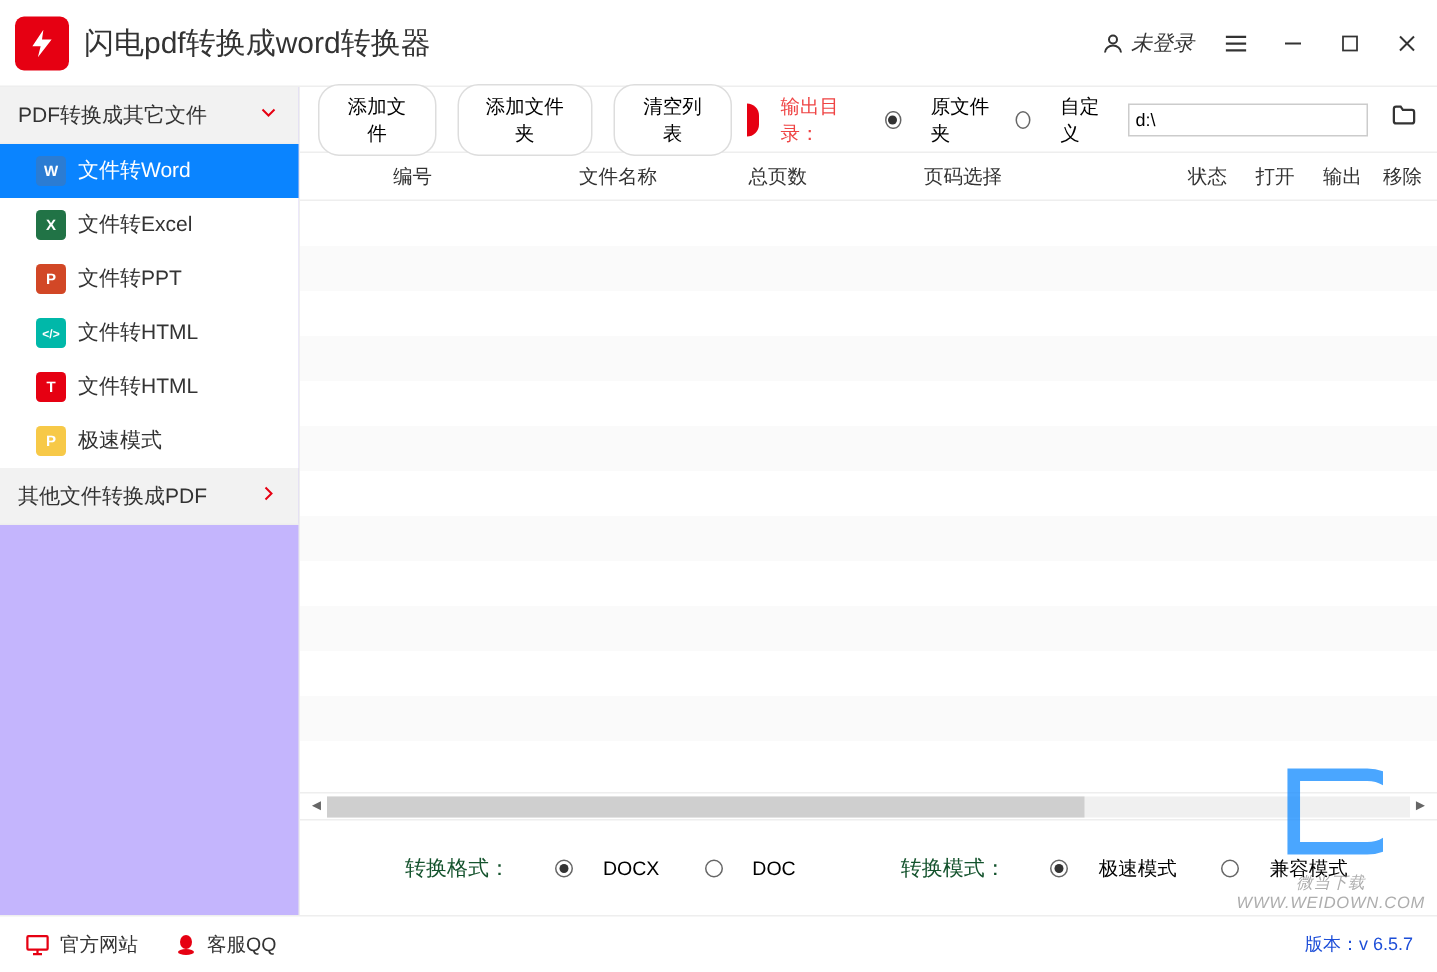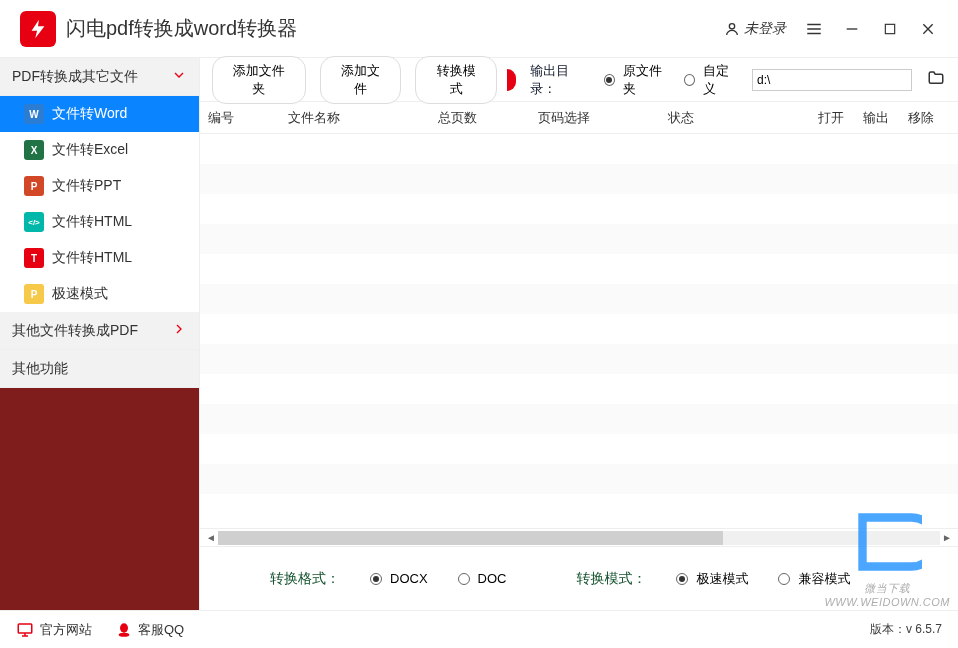--- a/index.html
+++ b/index.html
@@ -1,62 +1,62 @@
 <!DOCTYPE html>
 <html><head>
 <meta charset="utf-8">
 <style>
 * { margin: 0; padding: 0; box-sizing: border-box; font-family: "Microsoft YaHei", Arial, sans-serif; }
 body { width: 958px; height: 648px; background: #fff; overflow: hidden; position: relative; }
 
-.titlebar { height: 58px; display: flex; align-items: center; padding: 0 20px; border-bottom: 1px solid #eee; }
+.titlebar { height: 58px; display: flex; align-items: center; padding: 0 10px; border-bottom: 1px solid #eee; }
 .logo { width: 36px; height: 36px; background: #e60012; border-radius: 6px; display: flex; align-items: center; justify-content: center; margin-right: 10px; }
 .app-title { font-size: 20px; color: #333; font-weight: 500; }
 .titlebar-right { margin-left: auto; display: flex; align-items: center; gap: 18px; font-style: italic; }
 .login { display: flex; align-items: center; gap: 4px; font-size: 14px; color: #333; cursor: pointer; }
 .win-btn { width: 20px; height: 20px; display: flex; align-items: center; justify-content: center; cursor: pointer; color: #333; }
 
 .body-wrap { display: flex; height: 552px; }
-.sidebar { width: 200px; background: #7f1d1d; border-right: 1px solid #eee; }
+.sidebar { width: 200px; background: #c4b5fd; border-right: 1px solid #eee; }
 .side-header { height: 38px; display: flex; align-items: center; padding: 0 12px; font-size: 14px; color: #333; border-bottom: 1px solid #eee; background: #f2f2f2; cursor: pointer; }
 .side-header .arrow { margin-left: auto; }
 .arrow-down svg { stroke: #e60012; }
 .arrow-right svg { stroke: #e60012; }
 .side-item { height: 36px; display: flex; align-items: center; padding: 0 12px 0 24px; font-size: 14px; color: #333; cursor: pointer; background: #fff; }
 .side-item.selected { background: #0a84ff; color: #fff; }
 .side-icon { width: 20px; height: 20px; border-radius: 3px; display: flex; align-items: center; justify-content: center; margin-right: 8px; color: #fff; font-size: 10px; font-weight: bold; }
 
 .main { flex: 1; display: flex; flex-direction: column; }
 .toolbar { height: 44px; display: flex; align-items: center; padding: 0 12px; gap: 14px; border-bottom: 1px solid #eee; }
 .tb-btn { padding: 5px 16px; border: 1px solid #ddd; border-radius: 14px; font-size: 13px; background: #fff; cursor: pointer; }
 .red-sep { width: 10px; height: 22px; background: #e60012; border-radius: 0 12px 12px 0; margin-left:-4px; }
-.out-label { font-size: 13px; color: #0f172a; }
-.radio-wrap { display: flex; align-items: center; gap: 8px; font-size: 13px; cursor: pointer; }
+.out-label { font-size: 13px; color: #ef4444; }
+.radio-wrap { display: flex; align-items: center; gap: 20px; font-size: 13px; cursor: pointer; }
 .radio { width: 12px; height: 12px; border: 1px solid #666; border-radius: 50%; display: inline-flex; align-items: center; justify-content: center; }
 .radio.checked::after { content: ""; width: 6px; height: 6px; background: #333; border-radius: 50%; }
 .path-input { width: 160px; height: 22px; border: 1px solid #ccc; padding: 0 4px; font-size: 12px; }
 .folder-btn { cursor: pointer; }
 
 .table-head { height: 32px; display: flex; align-items: center; font-size: 13px; color: #333; border-bottom: 1px solid #eee; padding: 0 8px; }
-.th { text-align: left; }
+.th { text-align: right; }
 .table-body { flex: 1; background: #fff; }
 .row-stripe { height: 30px; }
 .row-stripe:nth-child(even) { background: #fafafa; }
 
 .hscroll { height: 18px; display: flex; align-items: center; padding: 0 4px; border-top: 1px solid #eee; }
 .hscroll-track { flex: 1; height: 14px; background: #f0f0f0; position: relative; }
 .hscroll-thumb { position: absolute; left: 0; top: 0; height: 100%; width: 70%; background: #cfcfcf; }
 .scroll-arrow { width: 14px; font-size: 10px; color: #666; cursor: pointer; text-align: center; }
 
 .options-bar { height: 64px; display: flex; align-items: center; padding: 0 30px; gap: 30px; font-size: 14px; border-top: 1px solid #eee; position: relative; }
 .opt-label { color: #14532d; margin-left: 40px; }
 
 .footer { height: 38px; border-top: 1px solid #eee; display: flex; align-items: center; padding: 0 16px; font-size: 13px; }
 .foot-link { display: flex; align-items: center; gap: 6px; margin-right: 24px; cursor: pointer; color: #333; }
-.version { margin-left: auto; font-size: 12px; color: #404040; }
+.version { margin-left: auto; font-size: 12px; color: #1d4ed8; }
 
 .watermark { position: absolute; right: 8px; bottom: 40px; text-align: center; pointer-events: none; opacity: 0.8; }
 .watermark-text { font-size: 11px; color: #999; letter-spacing: 0.5px; font-style: italic; }
 </style>
 </head>
 <body>
 
 <div class="titlebar">
   <div class="logo">
     <svg width="22" height="22" viewBox="0 0 24 24">
@@ -130,30 +130,27 @@
     <div class="side-item">
       <span class="side-icon" style="background:#f7c948">P</span>
       <span>极速模式</span>
     </div>
     <div class="side-header">
       <span>其他文件转换成PDF</span>
       <span class="arrow arrow-right"><svg width="16" height="16" viewBox="0 0 24 24" fill="none" stroke-width="2">
             <polyline points="9 6 15 12 9 18"></polyline>
           </svg></span>
     </div>
-    <div class="side-header">
-      <span>其他功能</span>
-    </div>
   </div>
 
   <div class="main">
     <div class="toolbar">
+      <button class="tb-btn">添加文件</button>
       <button class="tb-btn">添加文件夹</button>
-      <button class="tb-btn">添加文件</button>
-      <button class="tb-btn">转换模式</button>
+      <button class="tb-btn">清空列表</button>
       <div class="red-sep"></div>
       <span class="out-label">输出目录：</span>
       <label class="radio-wrap">
         <span class="radio checked"></span>
         <span>原文件夹</span>
       </label>
       <label class="radio-wrap">
         <span class="radio"></span>
         <span>自定义</span>
       </label>

